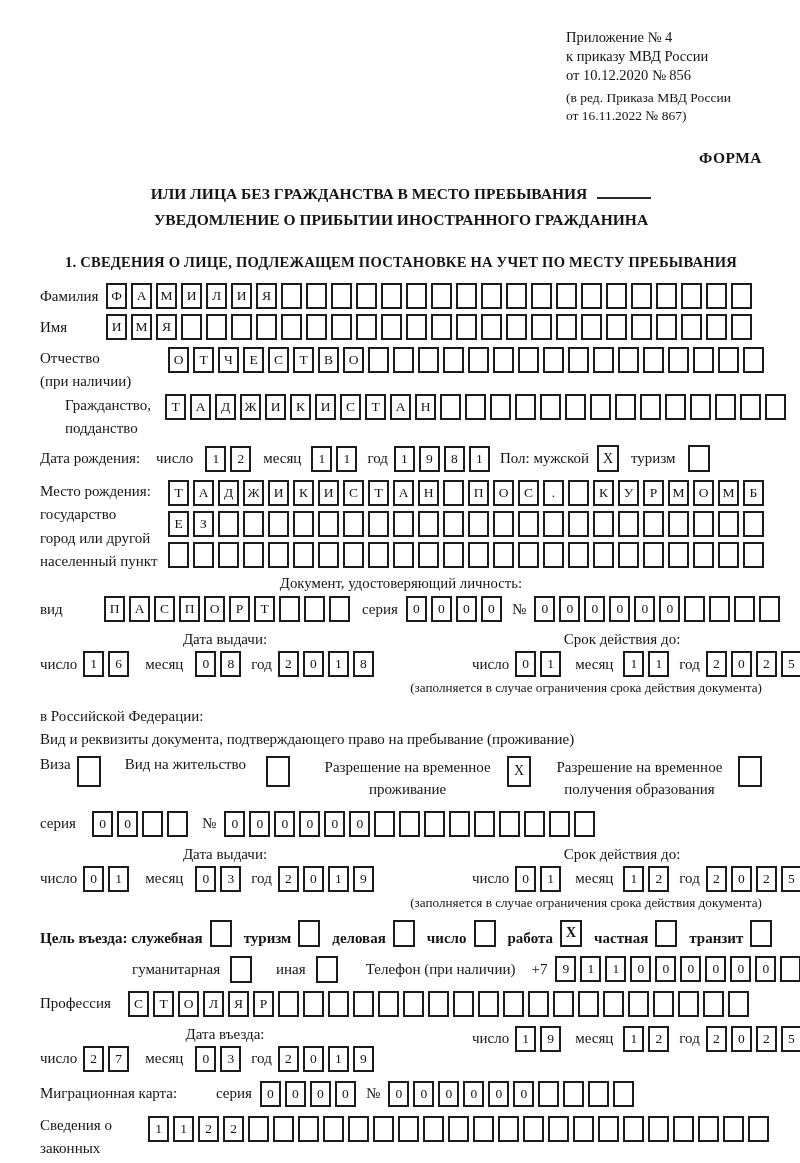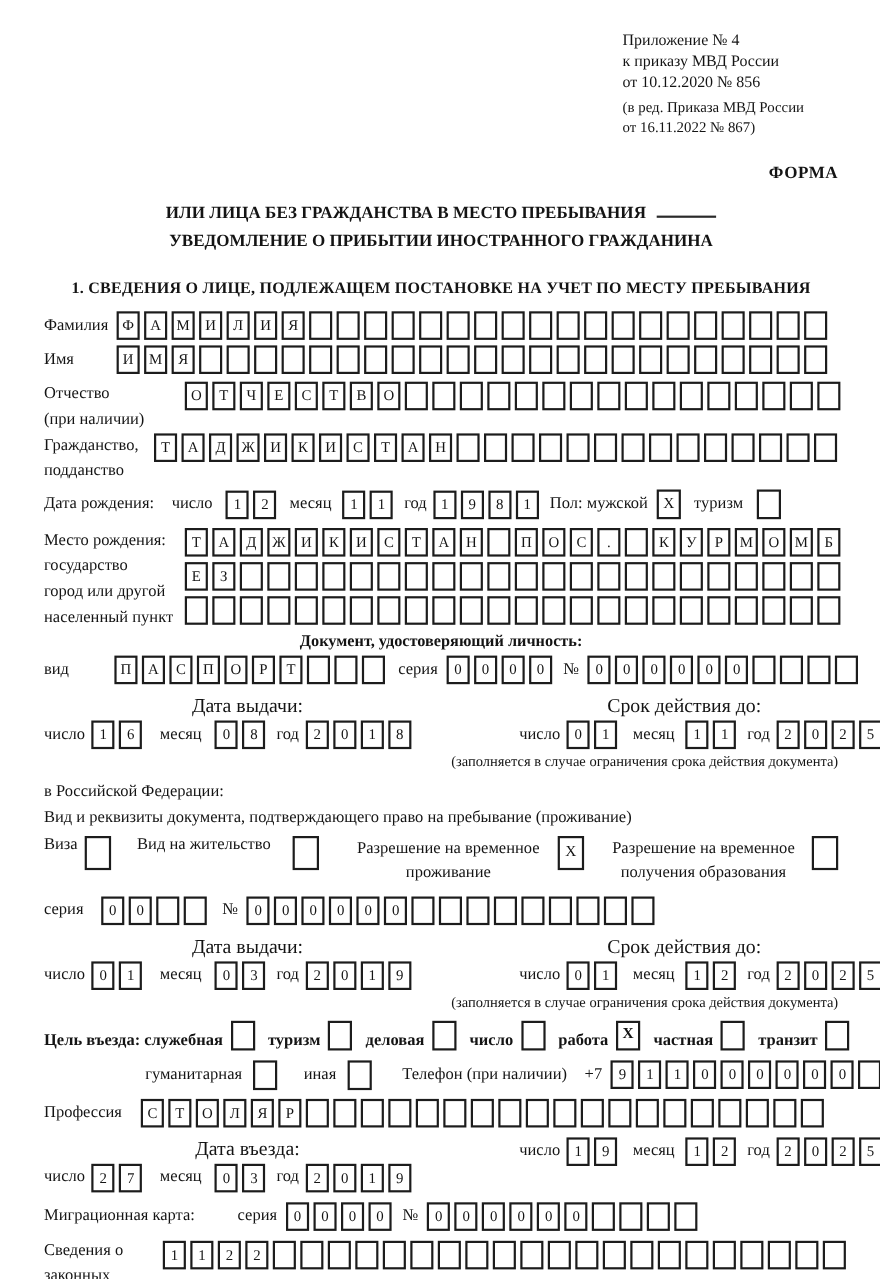--- a/index.html
+++ b/index.html
@@ -25,28 +25,28 @@
     width:17px; height:22px; border:2px solid #1c1c1c; margin-right:4px;
     display:flex; align-items:center; justify-content:center;
     font-size:13.5px; flex:none; background:#fff;
   }
   .cb {
     width:18px; height:23px; border:2px solid #1c1c1c; flex:none;
     display:flex; align-items:center; justify-content:center; font-size:14px; background:#fff;
   }
   .cb-lg { width:20px; height:27px; }
 
-  .w66 { width:66px; } .w100 { width:100px; } .w128 { width:128px; } .w88 { width:88px; }
+  .w66 { width:66px; } .w100 { width:100px;margin-left:25px; } .w128 { width:128px; } .w88 { width:88px; }
   .two-line { line-height:1.5; }
   .top-align { align-items:flex-start; }
 
   .dual { display:flex; margin-top:9px; }
   .half-l { width:392px; flex:none; }
   .half-r { flex:1; }
-  .subhdr { font-size:18px; text-align:center; margin-bottom:3px; }
+  .subhdr { font-size:15px; text-align:center; margin-bottom:3px; }
   .subhdr-l { width:310px; margin-left:30px; }
   .subhdr-r { width:300px; margin-left:40px; }
   .dgroup { display:flex; align-items:center; }
   .dlbl { font-size:15px; flex:none; }
   .note { font-size:13.2px; text-align:right; margin-top:3px; }
 
   .para { font-size:15px; margin-top:9px; line-height:1.55; }
   .perm-row { display:flex; align-items:flex-start; margin-top:4px; }
   .perm-lbl { font-size:15px; text-align:center; line-height:1.5; }
   .goal-row { display:flex; align-items:flex-end; margin-top:9px;font-weight:bold; }
@@ -320,21 +320,21 @@
           <div class="cell"></div>
           <div class="cell"></div>
           <div class="cell"></div>
           <div class="cell"></div>
           <div class="cell"></div>
           <div class="cell"></div>
         </div>
     </div>
   </div>
 
-  <div style="text-align:center; font-weight:bold; font-size:14.8px; margin-top:2px;">Документ, удостоверяющий личность:</div>
+  <div style="text-align:center; font-weight:normal; font-size:14.8px; margin-top:2px;">Документ, удостоверяющий личность:</div>
 
   <div class="row" style="margin-top:4px;">
     <div class="lbl" style="width:64px;">вид</div>
     <div class="cells">
         <div class="cell">П</div>
         <div class="cell">А</div>
         <div class="cell">С</div>
         <div class="cell">П</div>
         <div class="cell">О</div>
         <div class="cell">Р</div>

